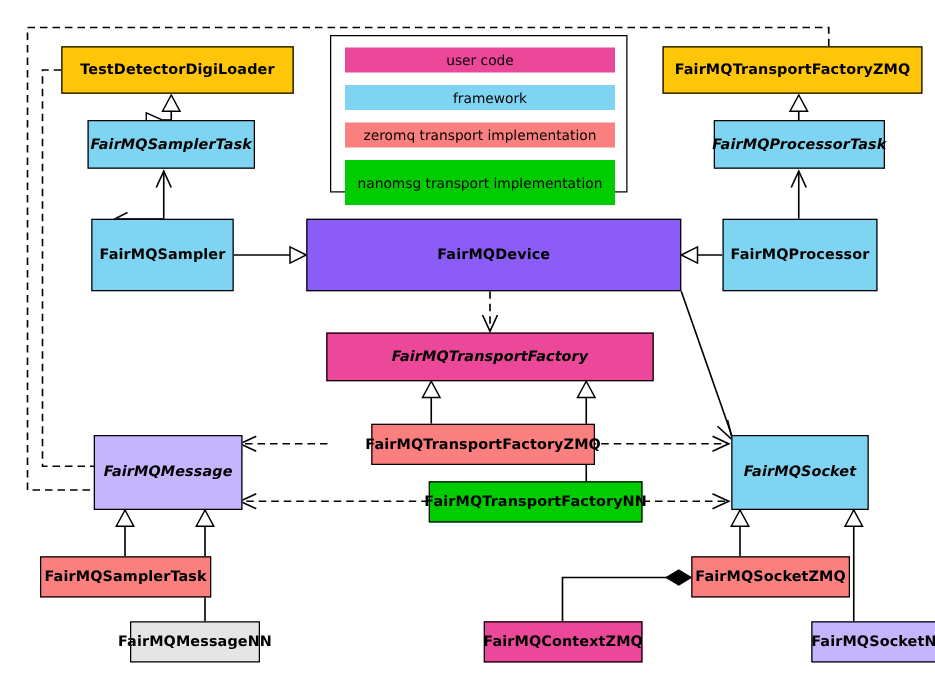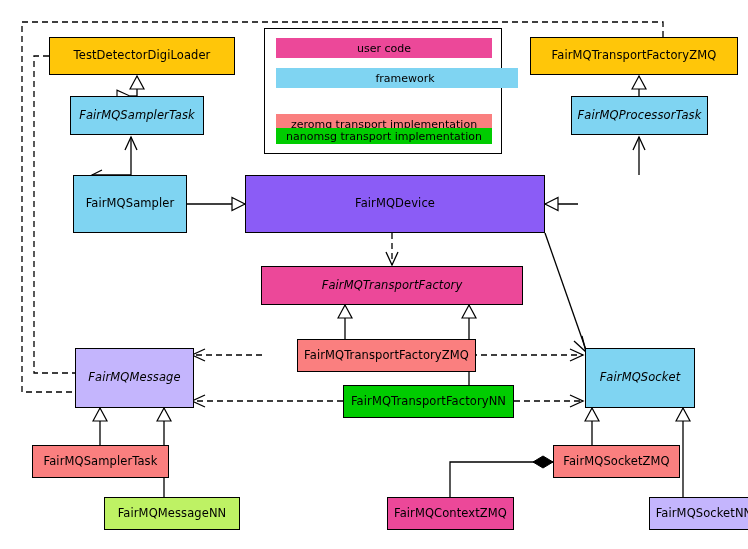--- a/index.html
+++ b/index.html
@@ -25,21 +25,21 @@
   }
   .node {
     position: absolute;
     box-sizing: border-box;
     border: 1px solid #000000;
     display: flex;
     align-items: center;
     justify-content: center;
     text-align: center;
     font-size: 11.5px;
-    font-weight: normal;
+    font-weight: bold;
     color: #000000;
     line-height: 1.15;
     letter-spacing: 0.1px;
     z-index: 3;
   }
   .node.abstract {
     font-style: italic;
   }
   .legend-panel {
     position: absolute;
@@ -189,57 +189,58 @@
         <path d="M553,462 L543,456 L533,462 L543,468 Z" fill="#000000" stroke="#000" stroke-width="1"></path>
       </g>
 
     </g>
   </svg>
 
   <div class="legend-panel" style="left:264px; top:28px; width:238px; height:126px;">
     <div class="legend-row" style="left:11px; top:9px; width:216px; height:20px; background:#ec4899;align-items:center;">
       <span>user code</span>
     </div>
-    <div class="legend-row" style="left:11px; top:39px; width:242px; height:20px; background:#7FD4F2;padding-left:16px;">
+    <div class="legend-row" style="left:11px; top:39px; width:216px; height:20px; background:#7FD4F2;padding-left:16px;">
       <span>framework</span>
     </div>
-    <div class="legend-row" style="left:11px; top:69px; width:216px; height:20px; background:#FA7F7F;margin-top:16px;">
+    <div class="legend-row" style="left:11px; top:69px; width:216px; height:20px; background:#FA7F7F;">
       <span>zeromq transport implementation</span>
     </div>
-    <div class="legend-row" style="left:11px; top:99px; width:216px; height:16px; background:#00CC00;text-align:center;">
+    <div class="legend-row" style="left:11px; top:99px; width:216px; height:36px; background:#00CC00;text-align:center;">
       <span>nanomsg transport implementation</span>
     </div>
   </div>
 
   <div class="node" style="left:49px; top:37px; width:186px; height:38px; background:#FFC609;">TestDetectorDigiLoader</div>
 
   <div class="node" style="left:530px; top:37px; width:208px; height:38px; background:#FFC609;">FairMQTransportFactoryZMQ</div>
 
   <div class="node abstract" style="left:70px; top:96px; width:134px; height:39px; background:#7FD4F2;">FairMQSamplerTask</div>
 
   <div class="node abstract" style="left:571px; top:96px; width:137px; height:39px; background:#7FD4F2;">FairMQProcessorTask</div>
 
   <div class="node" style="left:73px; top:175px; width:114px; height:58px; background:#7FD4F2;">FairMQSampler</div>
 
   <div class="node" style="left:245px; top:175px; width:300px; height:58px; background:#8b5cf6;">FairMQDevice</div>
 
+  <div class="node" style="left:578px; top:175px; width:124px; height:58px; background:#7FD4F2;">FairMQProcessor</div>
 
   <div class="node abstract" style="left:261px; top:266px; width:262px; height:39px; background:#ec4899;">FairMQTransportFactory</div>
 
   <div class="node" style="left:262px; top:339px; width:179px; height:33px; background:#FA7F7F;margin-left:35px;">FairMQTransportFactoryZMQ</div>
 
   <div class="node" style="left:343px; top:385px; width:171px; height:33px; background:#00CC00;">FairMQTransportFactoryNN</div>
 
   <div class="node abstract" style="left:75px; top:348px; width:119px; height:60px; background:#c4b5fd;">FairMQMessage</div>
 
   <div class="node abstract" style="left:585px; top:348px; width:110px; height:60px; background:#7FD4F2;">FairMQSocket</div>
 
   <div class="node" style="left:32px; top:445px; width:137px; height:33px; background:#FA7F7F;">FairMQSamplerTask</div>
 
-  <div class="node" style="left:104px; top:497px; width:136px; height:33px; background:#bef264;">FairMQMessageNN</div>
+  <div class="node" style="left:104px; top:497px; width:104px; height:33px; background:#e5e5e5;">FairMQMessageNN</div>
 
   <div class="node" style="left:553px; top:445px; width:127px; height:33px; background:#FA7F7F;">FairMQSocketZMQ</div>
 
   <div class="node" style="left:605px; top:497px; width:110px; height:33px; background:#c4b5fd;margin-left:44px;">FairMQSocketNN</div>
 
   <div class="node" style="left:387px; top:497px; width:127px; height:33px; background:#ec4899;">FairMQContextZMQ</div>
 
 </div>
 
 </body></html>

